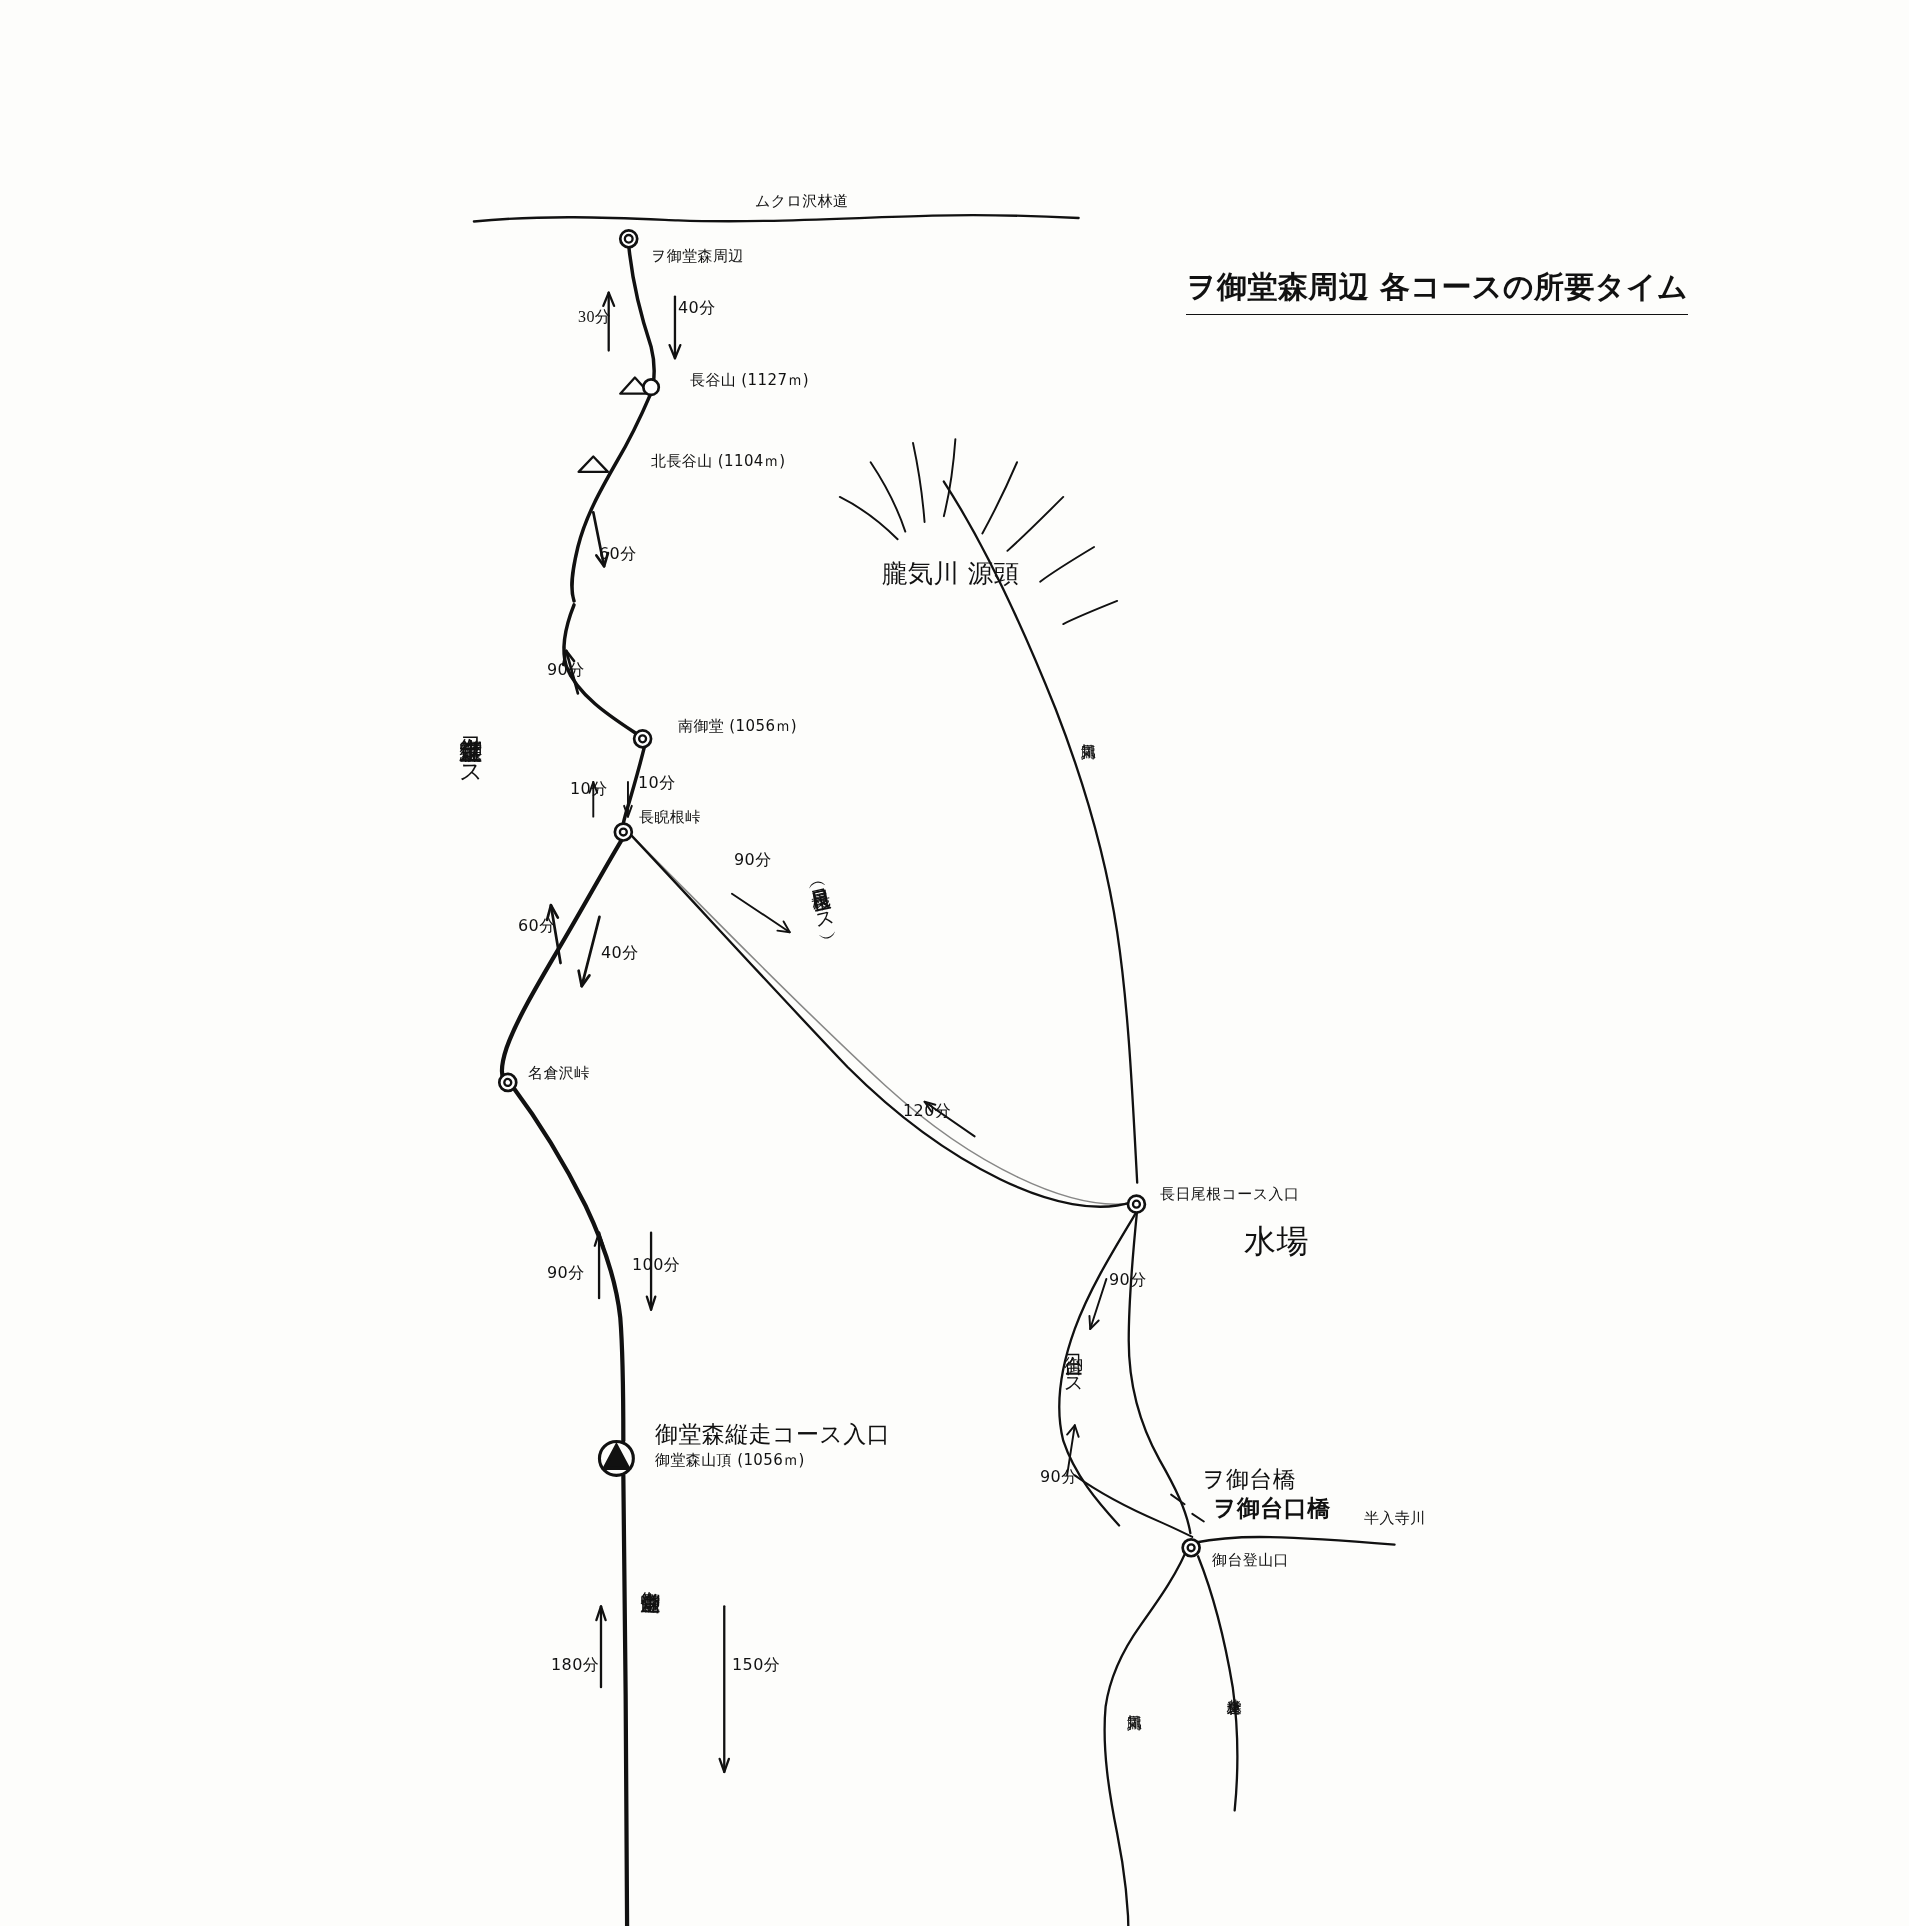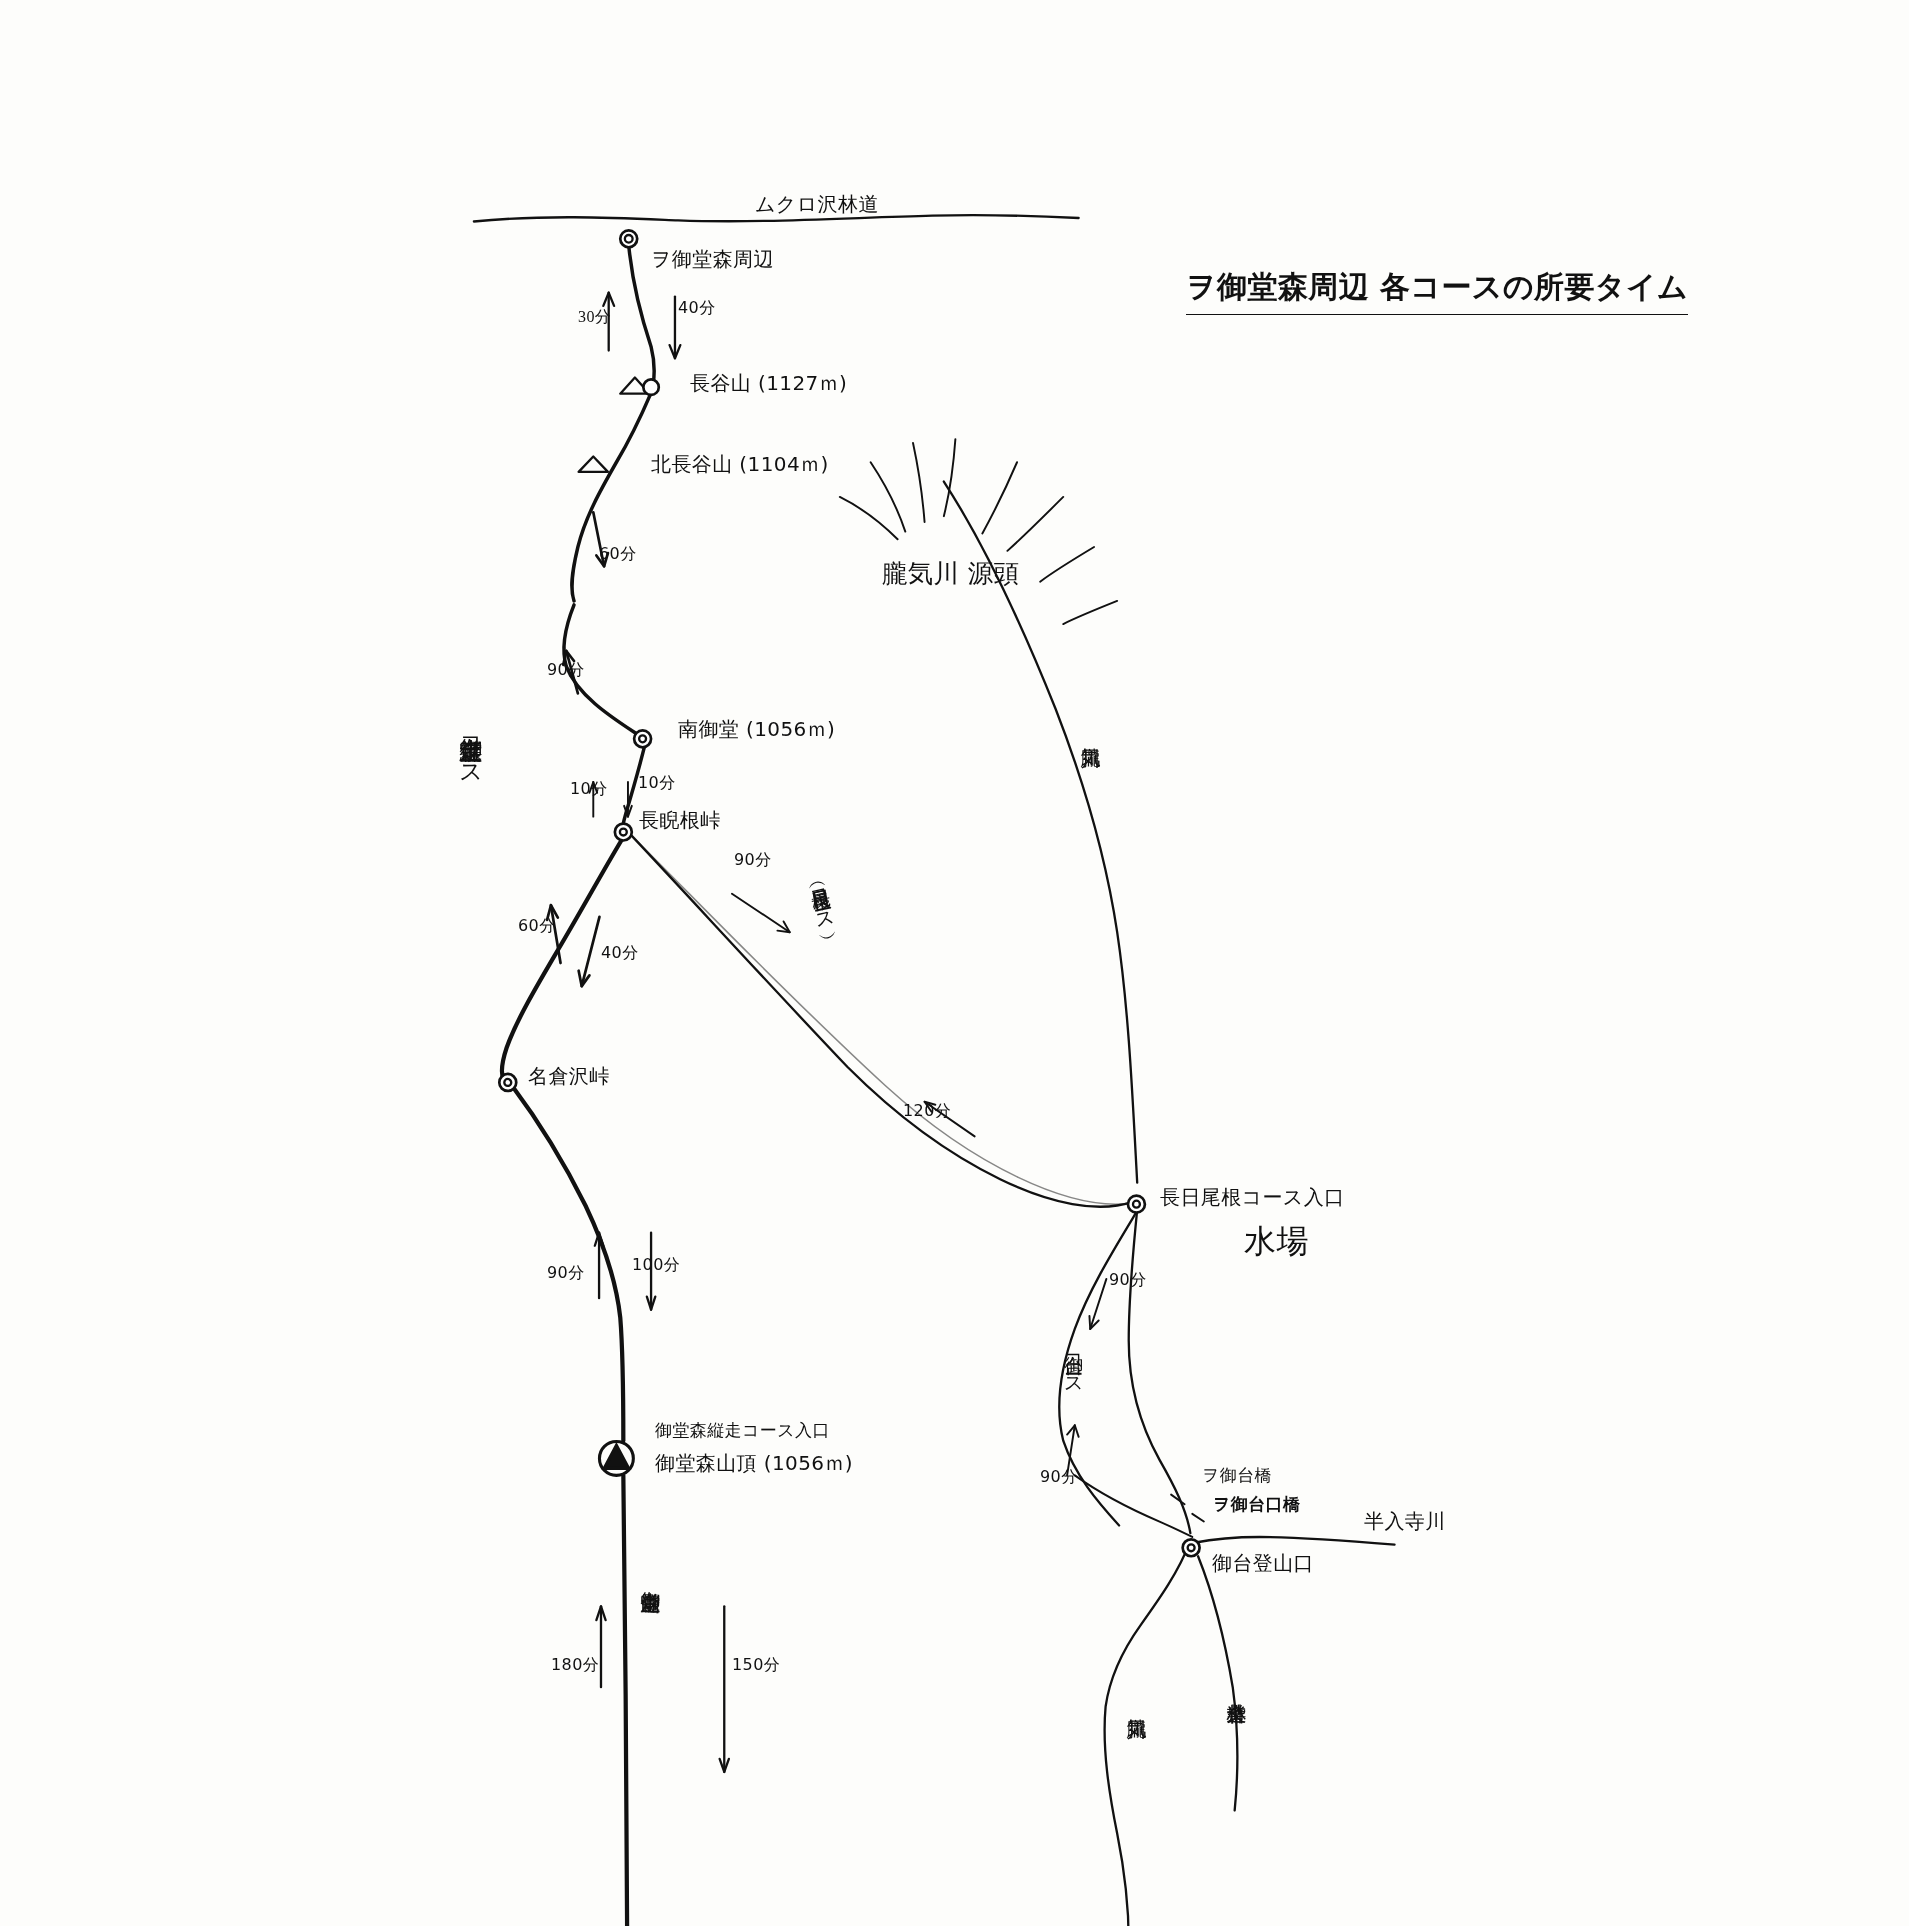--- a/index.html
+++ b/index.html
@@ -28,22 +28,22 @@
   .hand {
     font-family: "DejaVu Sans", sans-serif;
     letter-spacing: 0.4px;
   }
   .title {
     font-size: 30px;
     font-weight: bold;
     border-bottom: 1.9px solid #111;
     padding-bottom: 9px;
   }
-  .node-label { font-size: 20px; }
-  .small-label { font-size: 17px; }
+  .node-label { font-size: 15px; }
+  .small-label { font-size: 23px; }
   .time-label { font-size: 16px; }
   .vertical {
     writing-mode: vertical-rl;
     text-orientation: upright;
   }
   svg.overlay {
     position: absolute;
     left: 0;
     top: 0;
     width: 1910px;

